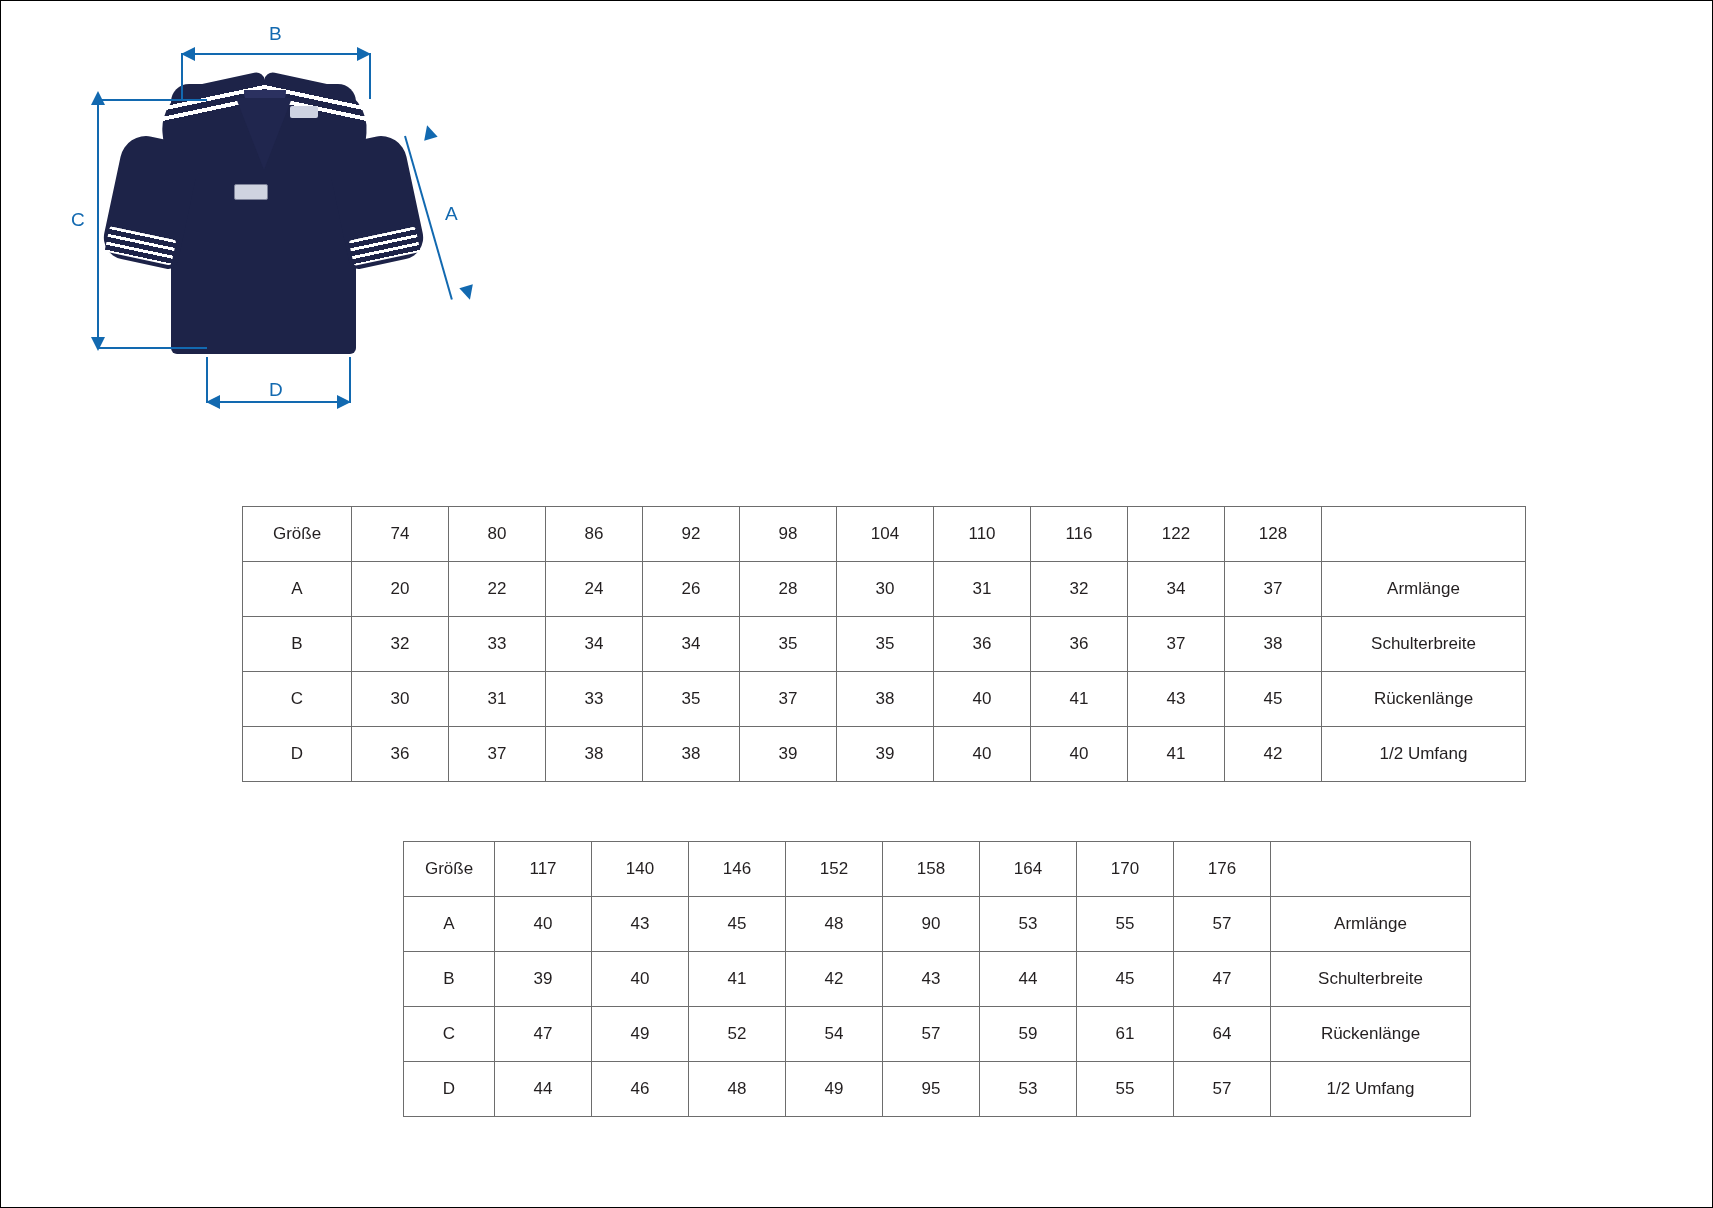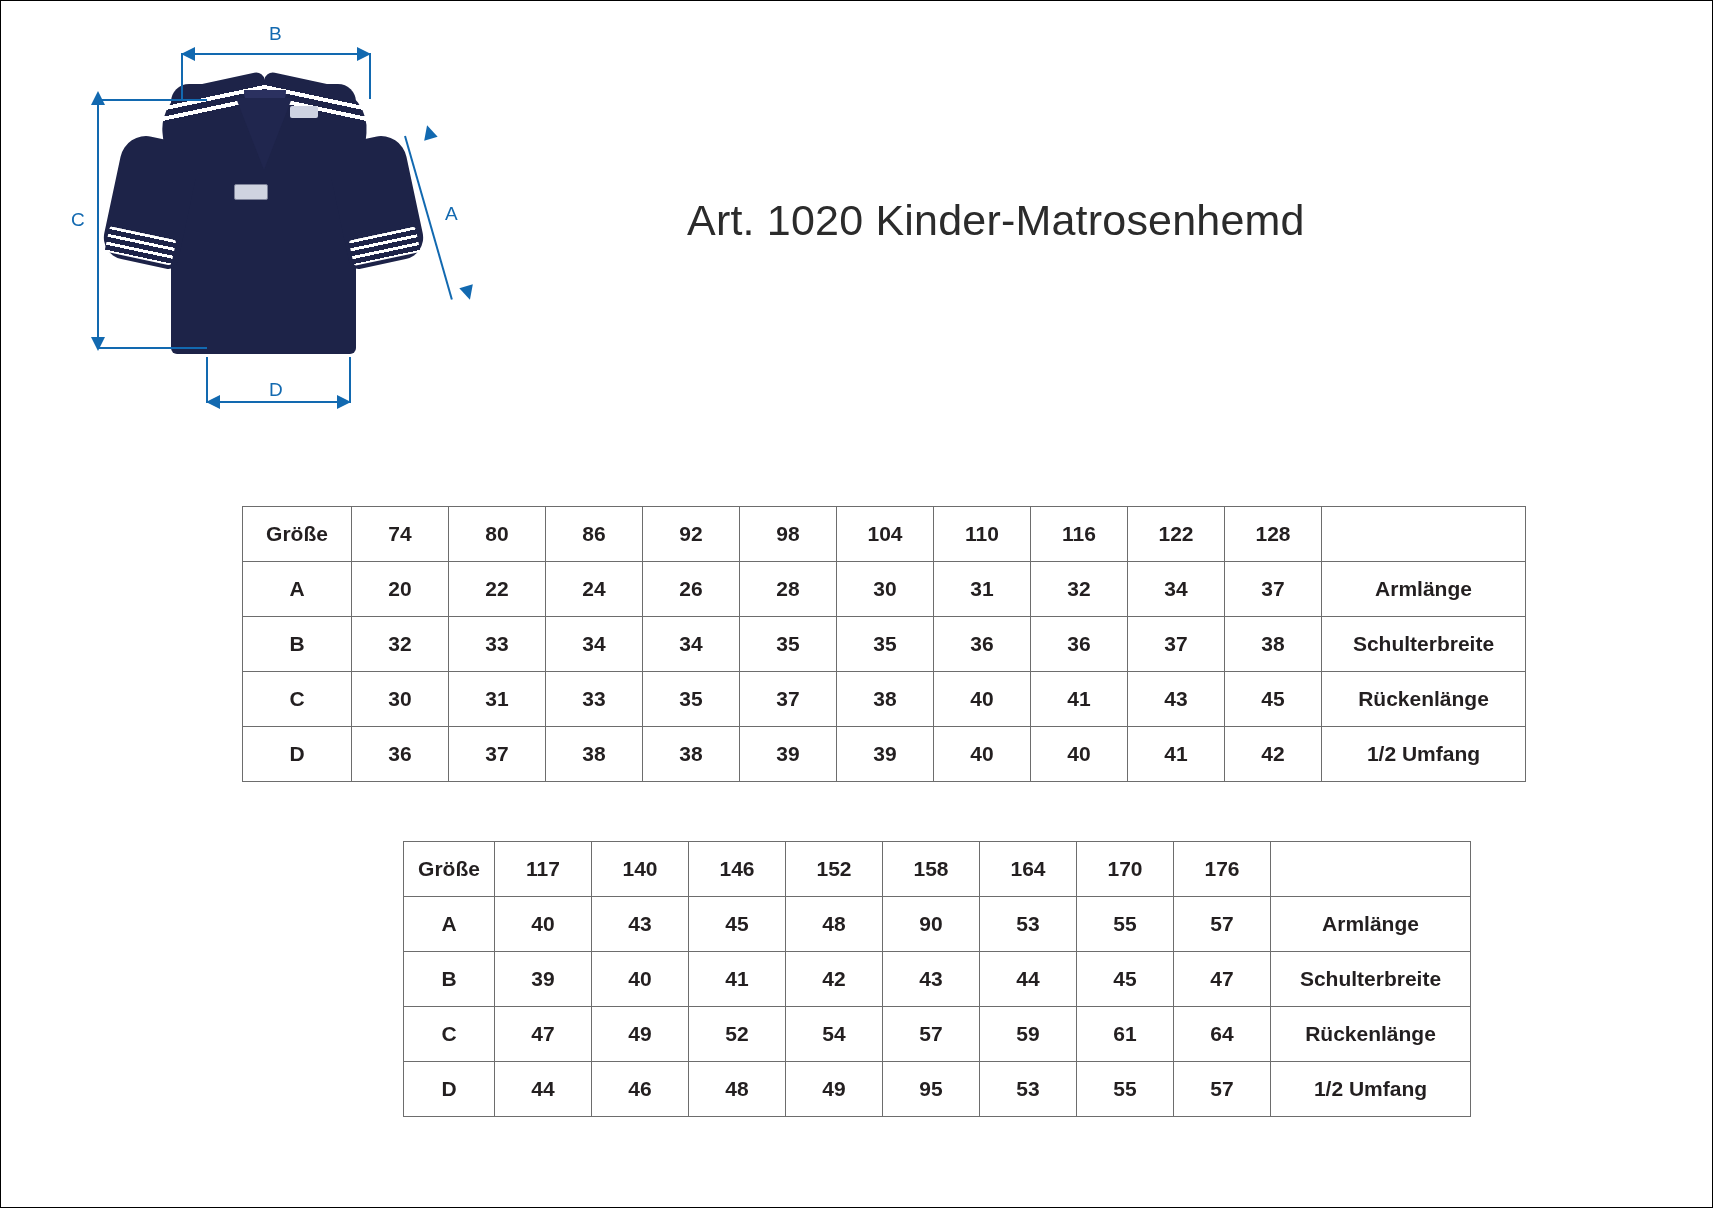--- a/index.html
+++ b/index.html
@@ -187,22 +187,22 @@
     font-size: 43px;
     color: #2b2b2b;
     letter-spacing: 0.2px;
     white-space: nowrap;
   }
 
   
   table.sizetable {
     position: absolute;
     border-collapse: collapse;
-    font-size: 21px;
-    font-weight: bold;
+    font-size: 17px;
+    font-weight: normal;
     color: #231f20;
   }
   table.sizetable td {
     border: 1px solid #6d6d6d;
     text-align: center;
     vertical-align: middle;
     padding: 0;
   }
   #table-1 { left: 241px; top: 505px; }
   #table-1 td { width: 96px; height: 54px; }
@@ -259,21 +259,20 @@
     <div class="dimlabel" style="left:404px; top:192px;">A</div>
 
     <div class="dimline dim-h" style="left:165px; top:390px; width:145px;"></div>
     <div class="arrow left" style="left:165px; top:384px;"></div>
     <div class="arrow right" style="left:296px; top:384px;"></div>
     <div class="tick-v" style="left:165px; top:346px; height:46px;"></div>
     <div class="tick-v" style="left:308px; top:346px; height:46px;"></div>
     <div class="dimlabel" style="left:228px; top:368px;">D</div>
   </div>
 
-  <div class="title">Art. 1020 Kinder-Matrosenhemd</div>
 
   <table class="sizetable" id="table-1">
     <tbody>
       <tr>
         <td class="first">Größe</td>
         <td>74</td>
         <td>80</td>
         <td>86</td>
         <td>92</td>
         <td>98</td>

